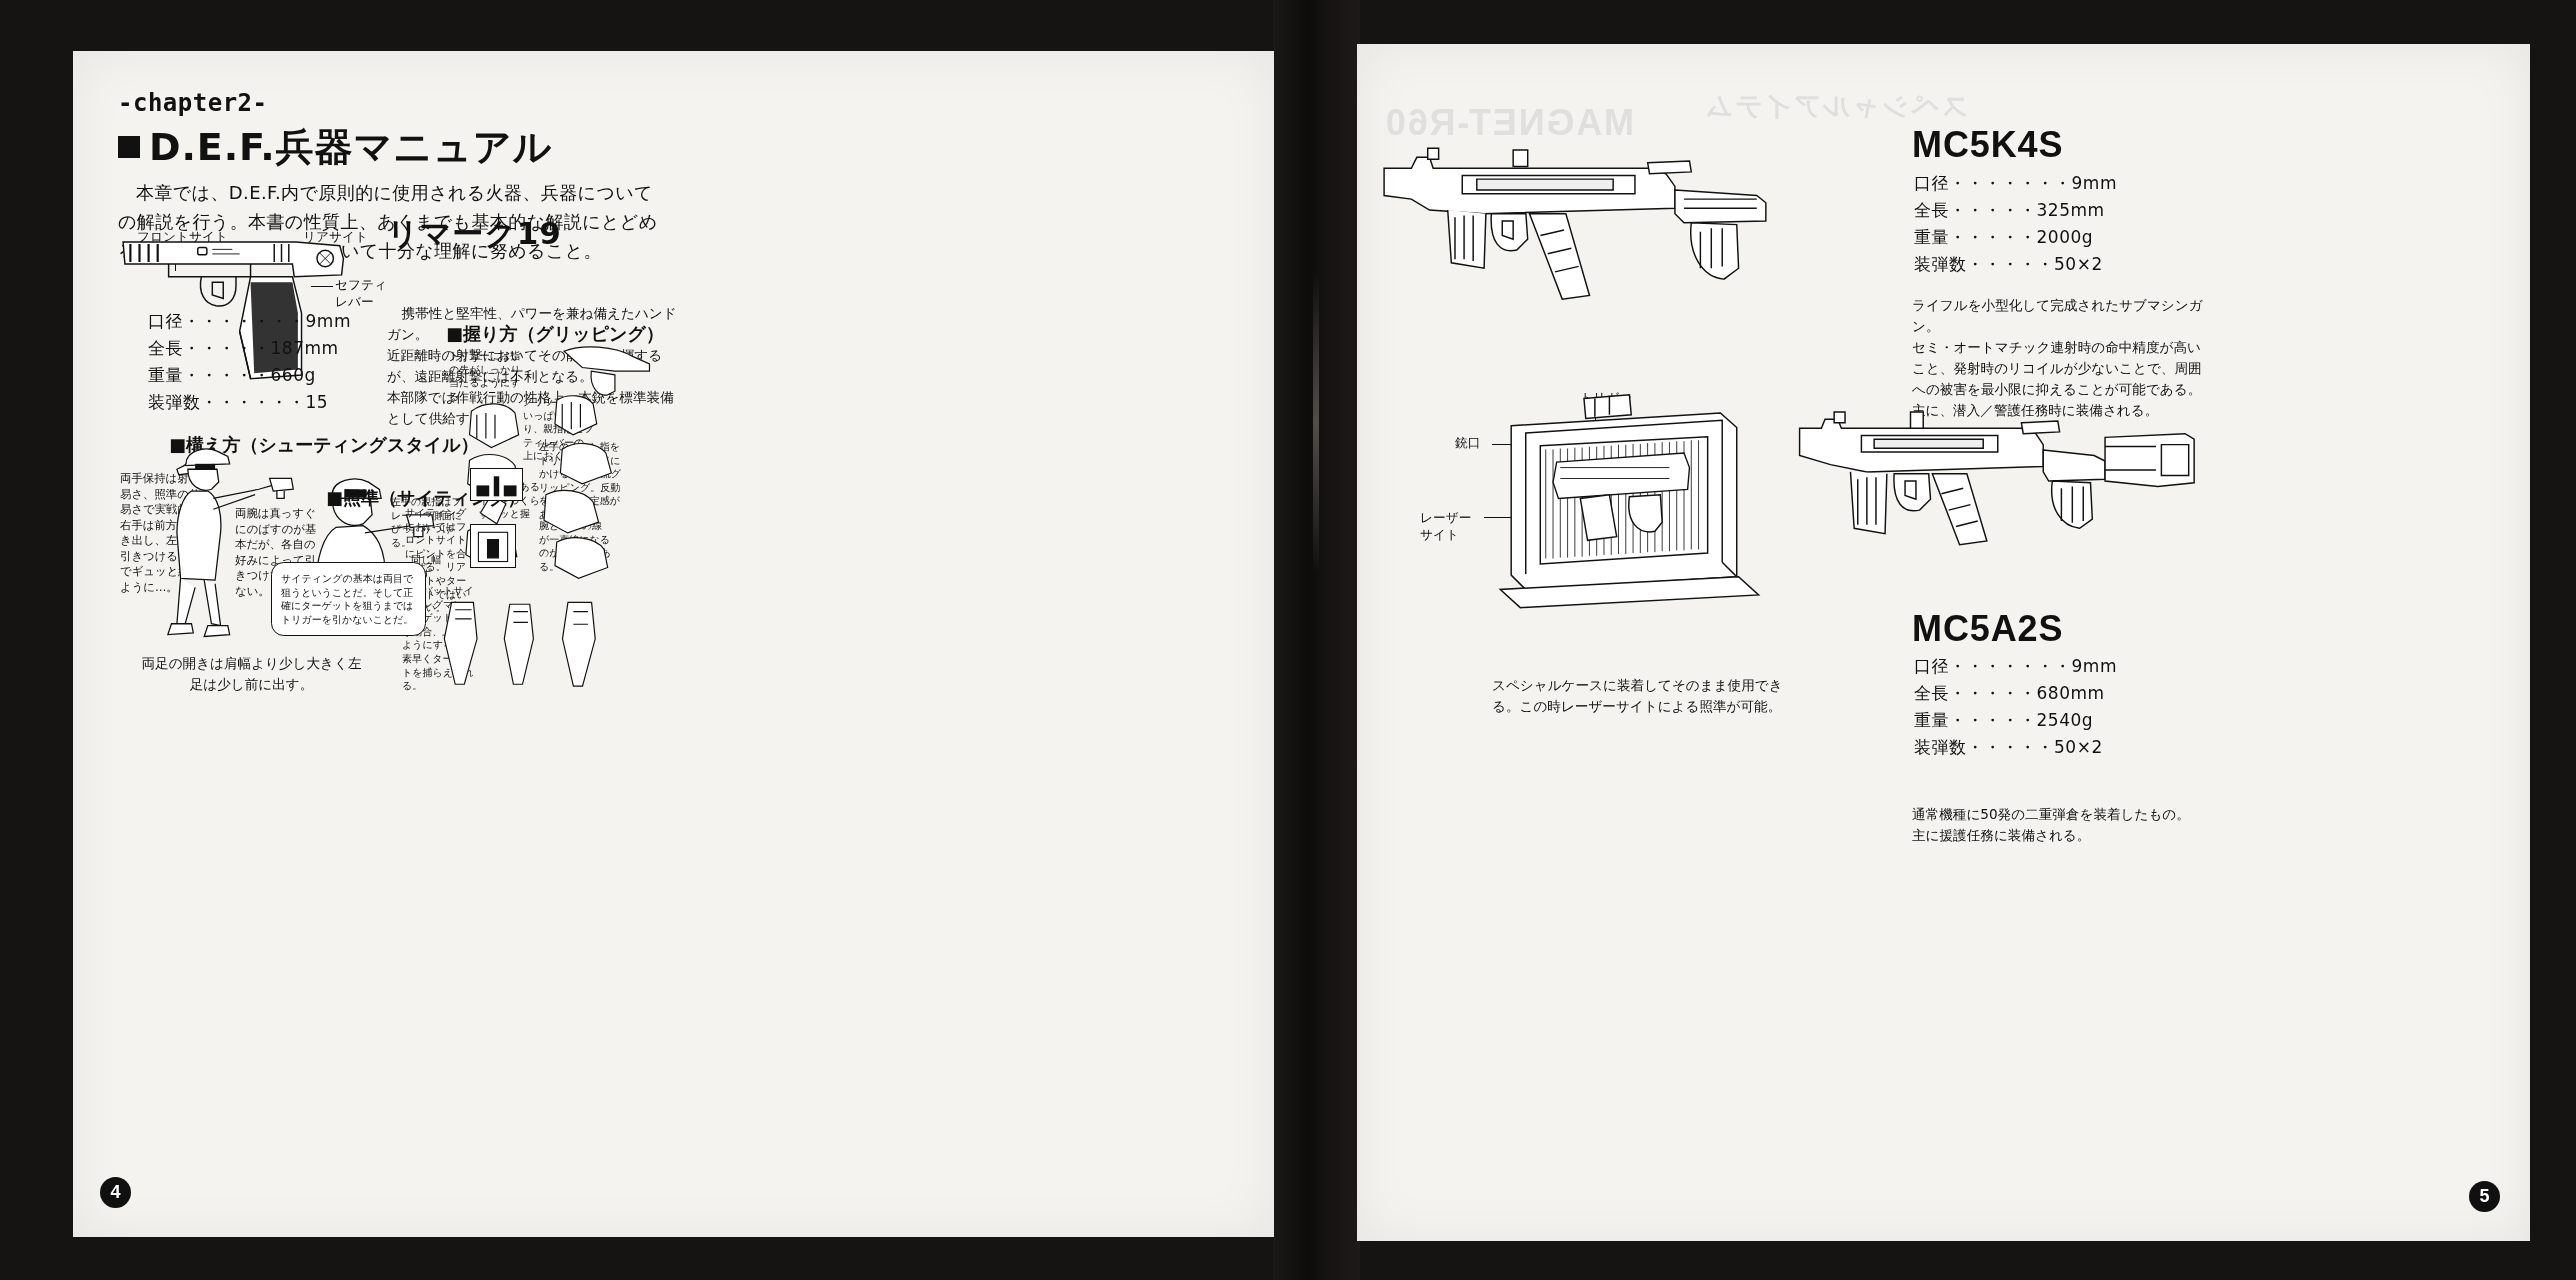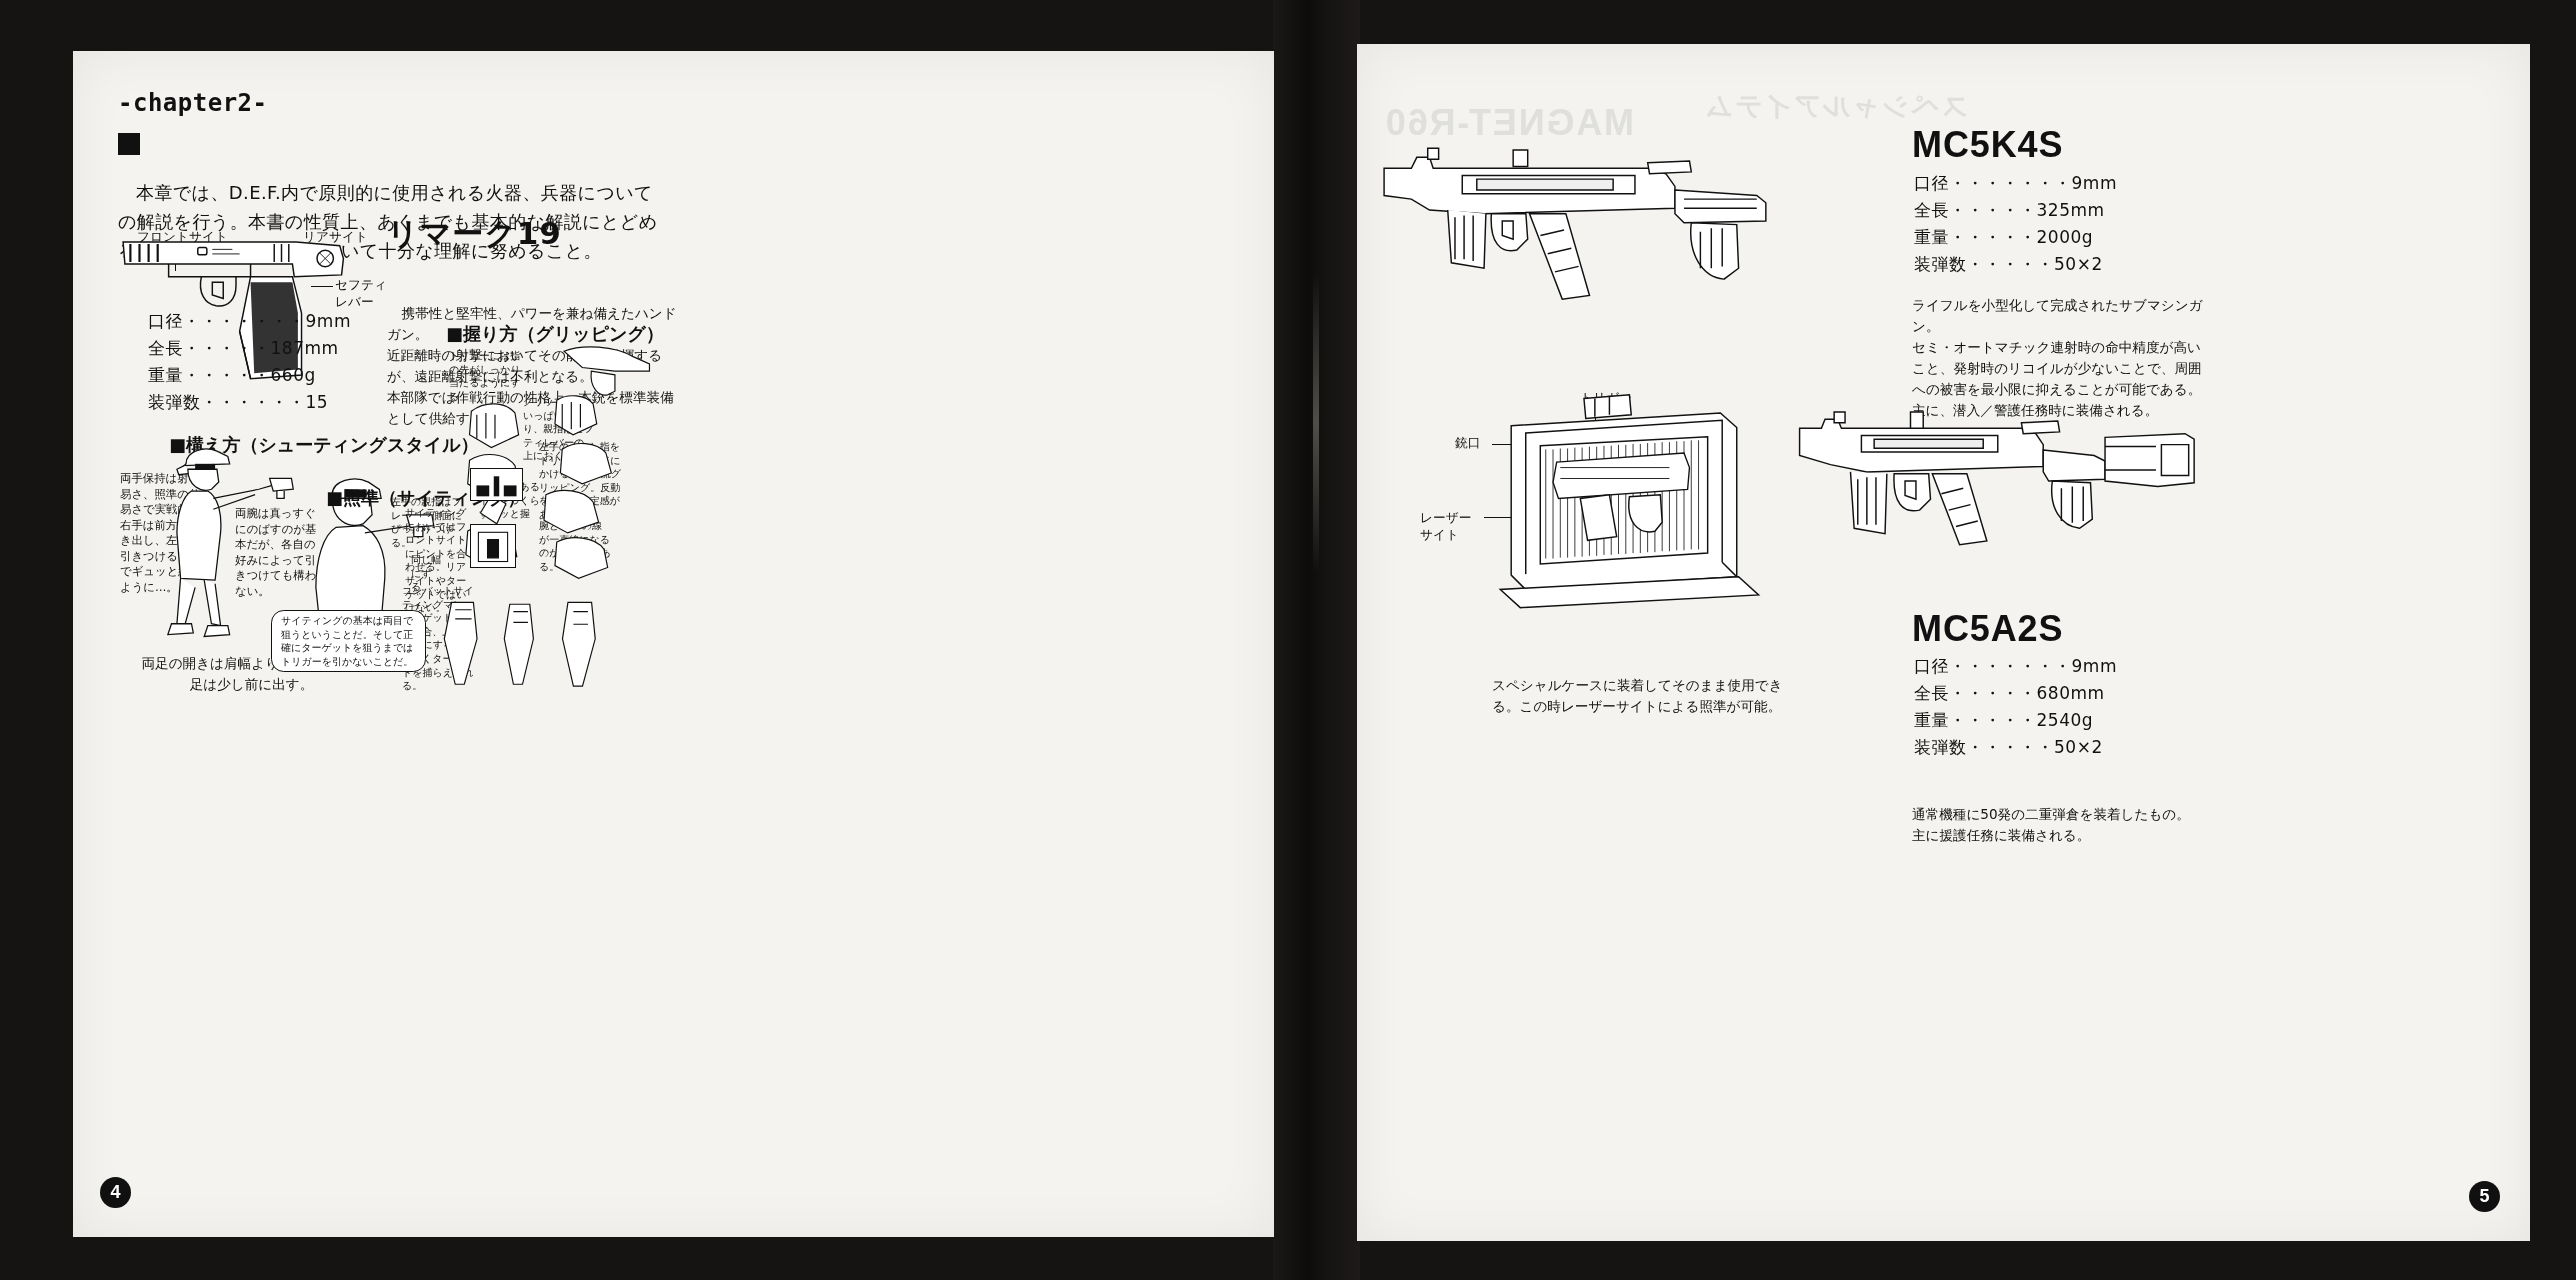--- a/index.html
+++ b/index.html
@@ -29,42 +29,42 @@
   .spec{font-size:17px;line-height:27px;letter-spacing:0.5px;}
   .hdr2{font-size:18px;font-weight:bold;}
   .gunname{font-size:36px;font-weight:bold;letter-spacing:0.9px;}
   .gunname-jp{font-size:31px;font-weight:bold;letter-spacing:0.9px;}
 
   .pagenum{position:absolute;width:31px;height:31px;border-radius:50%;background:#111;color:#fff;
     font-size:18px;font-weight:bold;display:flex;align-items:center;justify-content:center;}
   .callout-line{position:absolute;background:#111;height:0.9px;}
   .callout-v{position:absolute;background:#111;width:0.9px;}
 
-  .balloon{position:absolute;border:1.5px solid #111;border-radius:12.7px;background:#fff;padding:3px 9px;margin-top:48px;}
+  .balloon{position:absolute;border:1.5px solid #111;border-radius:12.7px;background:#fff;padding:9px 9px;}
   .boxed{position:absolute;border:1.4px solid #111;background:#fff;}
 
   
   .ghost{position:absolute;color:#cfcfcf;font-weight:bold;letter-spacing:1.8px;transform:scaleX(-1);opacity:.55;}
   svg{display:block;}
 </style>
 </head>
 <body>
 
 <div class="spread">
 
   <div class="gutter">
     <div class="stitch"></div>
   </div>
 
   <div class="page" id="page-left">
 
     <div style="position:absolute;left:45px;top:38px;" class="ttl-chapter">-chapter2-</div>
 
     <div style="position:absolute;left:45px;top:71px;" class="ttl-main jp">
-      <span class="sq"></span>
+      <span class="sq"></span><span>D.E.F.兵器マニュアル</span>
     </div>
 
     <div style="position:absolute;left:45px;top:127px;width:546px;text-indent:18px;" class="body-txt jp">本章では、D.E.F.内で原則的に使用される火器、兵器についての解説を行う。本書の性質上、あくまでも基本的な解説にとどめるが、各員は掲載兵器について十分な理解に努めること。</div>
 
     <div style="position:absolute;left:64px;top:178px;" class="lbl jp">フロントサイト</div>
     <div class="callout-v" style="left:102px;top:196px;height:24px;"></div>
     <div style="position:absolute;left:230px;top:178px;" class="lbl jp">リアサイト</div>
     <div class="callout-v" style="left:253px;top:196px;height:24px;"></div>
     <div style="position:absolute;left:262px;top:226px;white-space:pre;" class="lbl jp">セフティ
 レバー</div>

